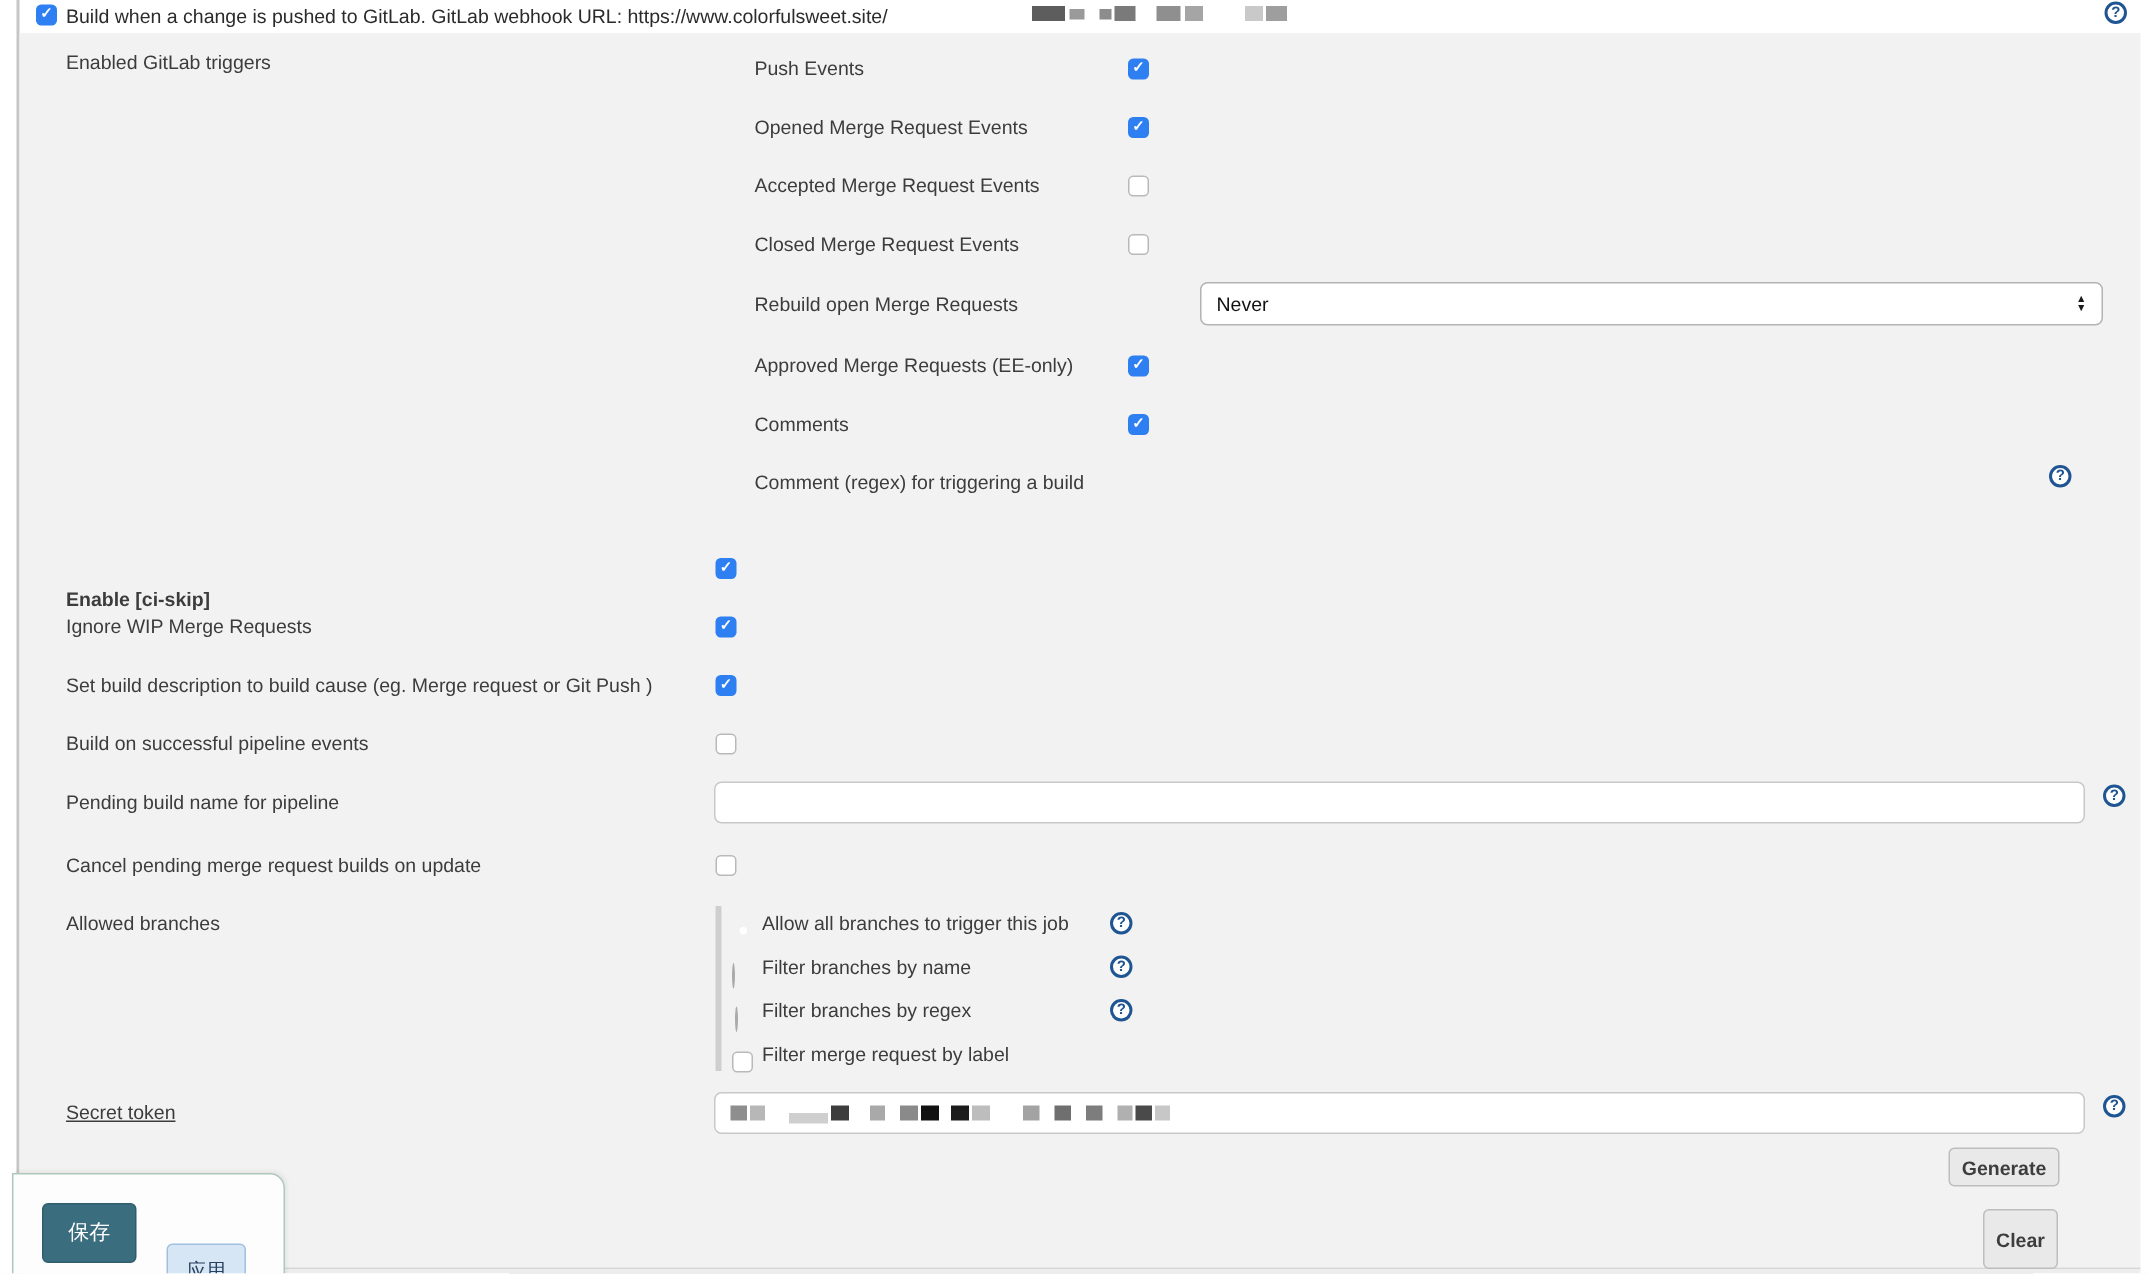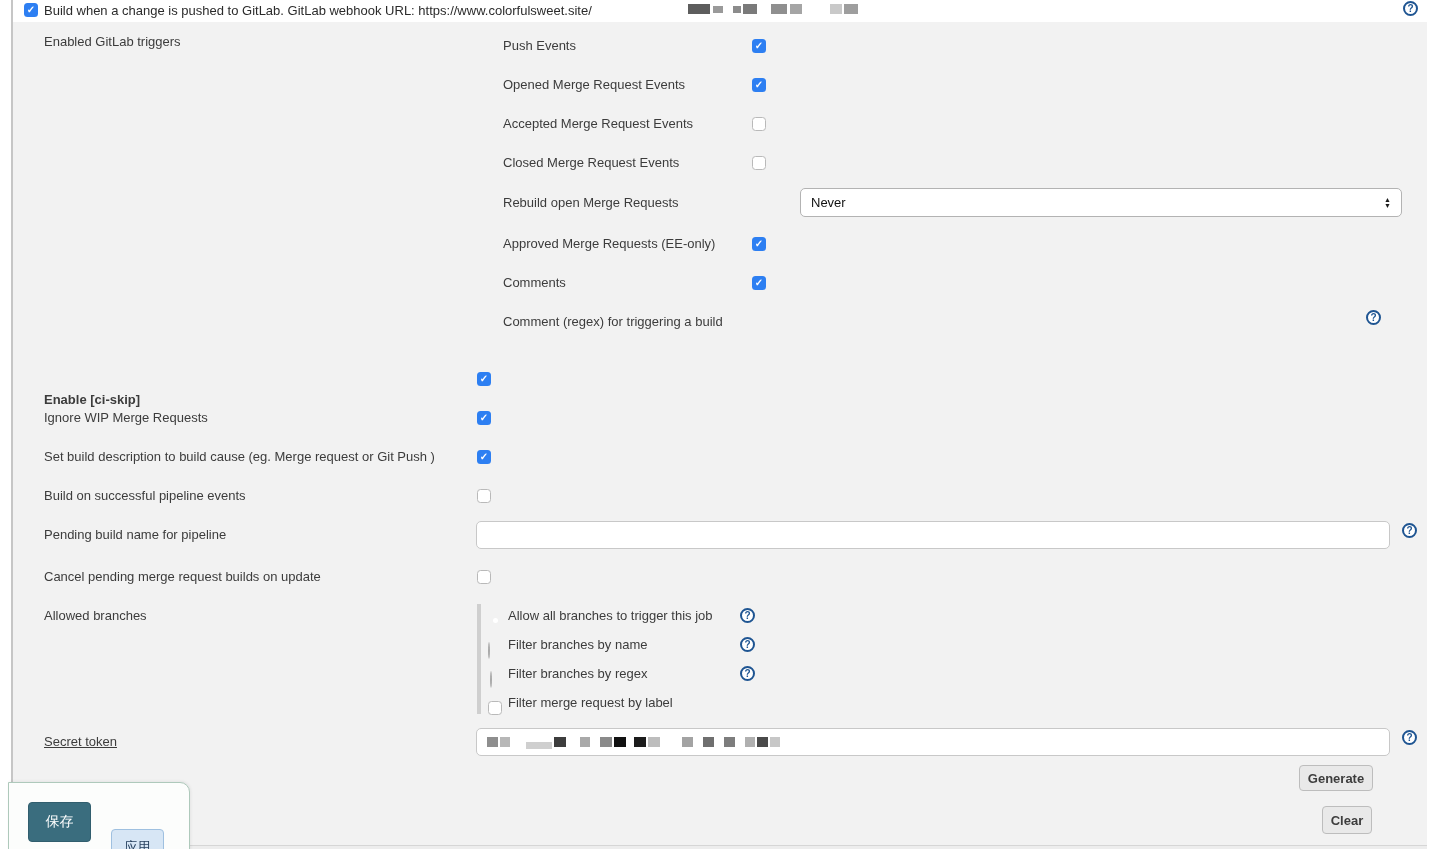--- a/index.html
+++ b/index.html
@@ -170,20 +170,20 @@
       <span class="px" style="width:11px;background:#7d7d7d;margin-right:10px;"></span>
       <span class="px" style="width:10px;background:#b0b0b0;margin-right:2px;"></span>
       <span class="px" style="width:11px;background:#4a4a4a;margin-right:2px;"></span>
       <span class="px" style="width:10px;background:#c7c7c7;"></span>
     </span>
   </div>
   <span class="abs help" style="left:1402px;top:730px;">?</span>
 
   
   <div class="abs gbtn" style="left:1299px;top:765px;width:74px;height:26px;">Generate</div>
-  <div class="abs gbtn" style="left:1322px;top:806px;width:50px;height:28px;">Clear</div>
+  <div class="abs gbtn" style="left:1322px;top:806px;width:50px;height:40px;">Clear</div>
 
   
   <div class="abs" id="save-panel"></div>
   <div class="abs" id="save-btn">保存</div>
   <div class="abs" id="apply-btn">应用</div>
 
 </div>
 
 </body></html>

